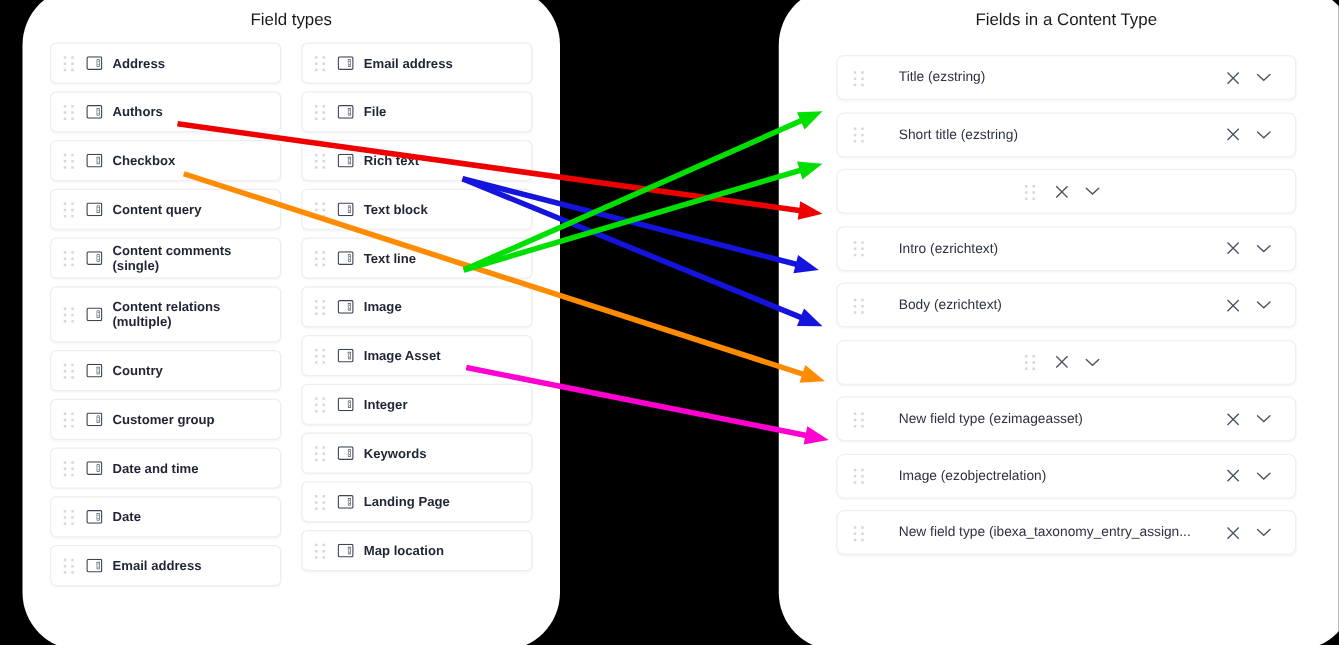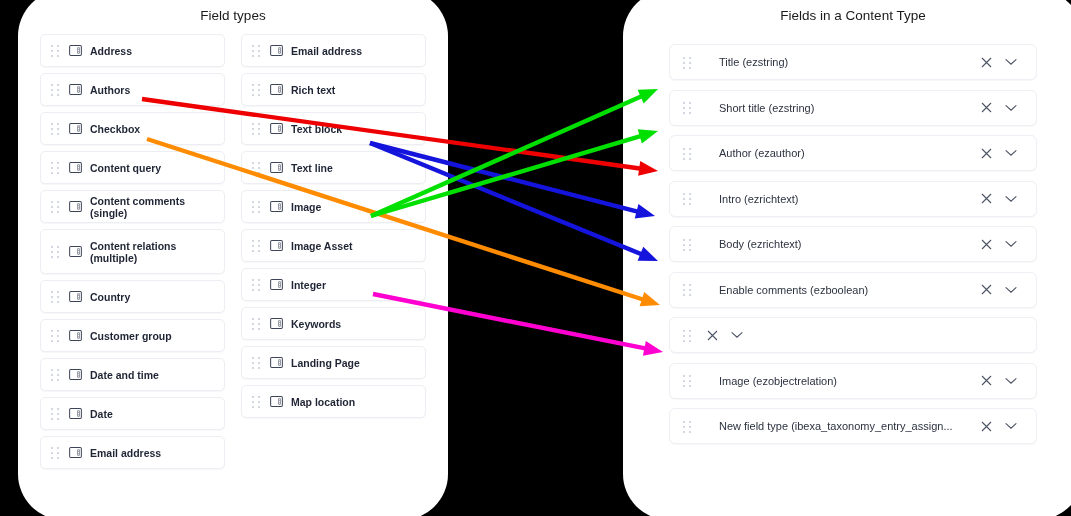--- a/index.html
+++ b/index.html
@@ -28,21 +28,21 @@
     gap:2px 3px;}
   .grip i{display:block;width:2px;height:2px;background:#d3d7e2;border-radius:0;}
 
   .ftype-icon{width:13px;height:11px;margin-right:8px;flex:0 0 auto;}
 
   
   .fields-list{position:absolute;top:54px;left:46px;right:46px;
     display:flex;flex-direction:column;gap:9.5px;}
   .field-row{height:36px;border:1px solid #edeff4;border-radius:6px;background:#fff;
     display:flex;align-items:center;padding:0 14px 0 13px;box-sizing:border-box;
-    box-shadow:0 1px 1px rgba(18,24,44,.03);}
+    box-shadow:0 1px 1px rgba(18,24,44,.03);justify-content:center;}
   .field-name{flex:1;font-size:11px;color:#2c3240;padding-left:18px;
     white-space:nowrap;overflow:hidden;text-overflow:ellipsis;
     font-family:"Liberation Sans",sans-serif;}
   .row-act{width:22px;height:22px;display:flex;align-items:center;justify-content:center;
     color:#4c5364;}
   .row-act svg{display:block;}
 
   #arrow-layer{position:absolute;left:0;top:0;width:1071px;height:516px;pointer-events:none;}
 </style>
 </head>
@@ -281,20 +281,38 @@
               <i></i>
               <i></i>
             </span>
             <svg class="ftype-icon" viewBox="0 0 14 12">
               <rect x="0.6" y="0.6" width="12.8" height="10.8" rx="1.2" fill="none" stroke="#3c4457" stroke-width="1.1"></rect>
               <rect x="9.0" y="2.6" width="2.6" height="6.6" rx="0.5" fill="#3c4457"></rect>
               <rect x="9.5" y="3.2" width="1.6" height="5.4" fill="#ffffff"></rect>
               <path d="M10.3 3.9 L9.7 4.8 L10.9 4.8 Z" fill="#3c4457"></path>
               <path d="M10.3 7.9 L9.7 7.0 L10.9 7.0 Z" fill="#3c4457"></path>
             </svg>
+            <span class="ft-label">File</span>
+          </div>
+          <div class="ft-item">
+            <span class="grip">
+              <i></i>
+              <i></i>
+              <i></i>
+              <i></i>
+              <i></i>
+              <i></i>
+            </span>
+            <svg class="ftype-icon" viewBox="0 0 14 12">
+              <rect x="0.6" y="0.6" width="12.8" height="10.8" rx="1.2" fill="none" stroke="#3c4457" stroke-width="1.1"></rect>
+              <rect x="9.0" y="2.6" width="2.6" height="6.6" rx="0.5" fill="#3c4457"></rect>
+              <rect x="9.5" y="3.2" width="1.6" height="5.4" fill="#ffffff"></rect>
+              <path d="M10.3 3.9 L9.7 4.8 L10.9 4.8 Z" fill="#3c4457"></path>
+              <path d="M10.3 7.9 L9.7 7.0 L10.9 7.0 Z" fill="#3c4457"></path>
+            </svg>
             <span class="ft-label">Rich text</span>
           </div>
           <div class="ft-item">
             <span class="grip">
               <i></i>
               <i></i>
               <i></i>
               <i></i>
               <i></i>
               <i></i>
@@ -485,21 +503,20 @@
         </div>
         <div class="field-row">
           <span class="grip">
             <i></i>
             <i></i>
             <i></i>
             <i></i>
             <i></i>
             <i></i>
           </span>
-          <span class="field-name">Author (ezauthor)</span>
           <span class="row-act">
             <svg width="11" height="11" viewBox="0 0 11 11">
               <path d="M1 1 L10 10 M10 1 L1 10" stroke="#4c5364" stroke-width="1.1" fill="none"></path>
             </svg>
           </span>
           <span class="row-act" style="margin-left: 3px;">
             <svg width="12" height="8" viewBox="0 0 12 8">
               <path d="M1 1.6 L6 6.2 L11 1.6" stroke="#4c5364" stroke-width="1.1" fill="none" stroke-linecap="round"></path>
             </svg>
           </span>
@@ -548,41 +565,41 @@
         </div>
         <div class="field-row">
           <span class="grip">
             <i></i>
             <i></i>
             <i></i>
             <i></i>
             <i></i>
             <i></i>
           </span>
-          <span class="field-name">Enable comments (ezboolean)</span>
-          <span class="row-act">
-            <svg width="11" height="11" viewBox="0 0 11 11">
-              <path d="M1 1 L10 10 M10 1 L1 10" stroke="#4c5364" stroke-width="1.1" fill="none"></path>
-            </svg>
-          </span>
-          <span class="row-act" style="margin-left: 3px;">
-            <svg width="12" height="8" viewBox="0 0 12 8">
-              <path d="M1 1.6 L6 6.2 L11 1.6" stroke="#4c5364" stroke-width="1.1" fill="none" stroke-linecap="round"></path>
-            </svg>
-          </span>
-        </div>
-        <div class="field-row">
-          <span class="grip">
-            <i></i>
-            <i></i>
-            <i></i>
-            <i></i>
-            <i></i>
-            <i></i>
-          </span>
+          <span class="row-act">
+            <svg width="11" height="11" viewBox="0 0 11 11">
+              <path d="M1 1 L10 10 M10 1 L1 10" stroke="#4c5364" stroke-width="1.1" fill="none"></path>
+            </svg>
+          </span>
+          <span class="row-act" style="margin-left: 3px;">
+            <svg width="12" height="8" viewBox="0 0 12 8">
+              <path d="M1 1.6 L6 6.2 L11 1.6" stroke="#4c5364" stroke-width="1.1" fill="none" stroke-linecap="round"></path>
+            </svg>
+          </span>
+        </div>
+        <div class="field-row">
+          <span class="grip">
+            <i></i>
+            <i></i>
+            <i></i>
+            <i></i>
+            <i></i>
+            <i></i>
+          </span>
+          <span class="field-name">New field type (ezimageasset)</span>
           <span class="row-act">
             <svg width="11" height="11" viewBox="0 0 11 11">
               <path d="M1 1 L10 10 M10 1 L1 10" stroke="#4c5364" stroke-width="1.1" fill="none"></path>
             </svg>
           </span>
           <span class="row-act" style="margin-left: 3px;">
             <svg width="12" height="8" viewBox="0 0 12 8">
               <path d="M1 1.6 L6 6.2 L11 1.6" stroke="#4c5364" stroke-width="1.1" fill="none" stroke-linecap="round"></path>
             </svg>
           </span>

